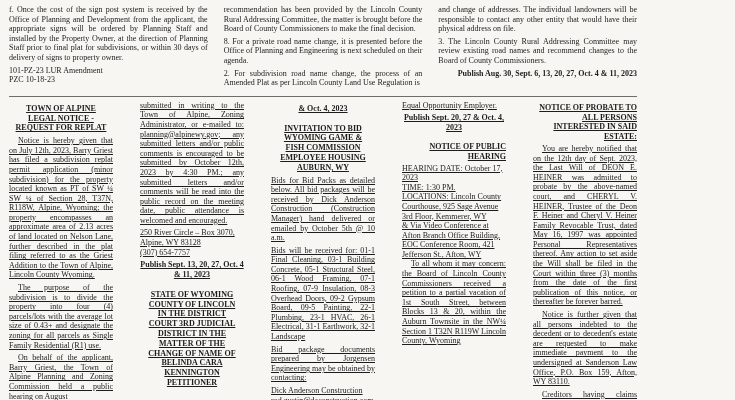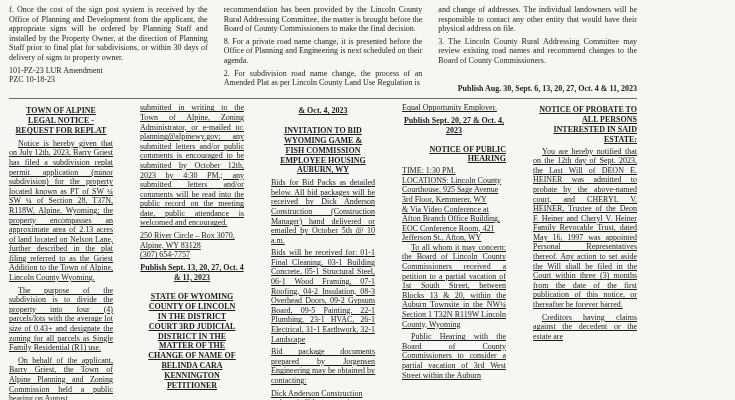--- a/index.html
+++ b/index.html
@@ -13,21 +13,21 @@
   .top-col{flex:1;min-width:0;}
   .cols-row{display:flex;gap:27px;margin-top:3px;text-decoration:underline;}
   .col{flex:1;min-width:0;}
   .p{font-size:8px;line-height:9.6px;text-align:justify;margin:0 0 3px 0;text-indent:9px;}
   .p0{font-size:8px;line-height:9.6px;text-align:justify;margin:0 0 3px 0;}
   .ln{font-size:8px;line-height:9.6px;margin:0;}
   .ref{font-size:8px;line-height:9.6px;margin:0;}
   .h{font-size:8px;line-height:9.8px;font-weight:bold;text-align:center;margin:3px 4px 3px 4px;}
   .hl{font-size:8px;line-height:9.8px;font-weight:bold;text-align:right;margin:2px 0 2px 0;}
   .pub{font-size:8px;line-height:9.8px;font-weight:bold;text-align:center;margin:3px 0 3px 0;}
-  .pub-right{font-size:8px;line-height:9.8px;font-weight:bold;text-align:right;margin:18px 0 0 0;}
+  .pub-right{font-size:8px;line-height:9.8px;font-weight:bold;text-align:right;margin:3px 0 0 0;}
   .rule{border:none;border-top:1px solid #6f6d68;margin:5px 0 4px 0;}
   .gap{height:4px;}
 </style>
 </head>
 <body>
 
 <div class="page">
 
   <div class="top-row">
     <div class="top-col">
@@ -65,38 +65,39 @@
       <div class="pub">Publish Sept. 13, 20, 27, Oct. 4 &amp; 11, 2023</div>
       <div class="gap"></div>
       <div class="h">STATE OF WYOMING COUNTY OF LINCOLN IN THE DISTRICT COURT 3RD JUDICIAL DISTRICT IN THE MATTER OF THE CHANGE OF NAME OF BELINDA CARA KENNINGTON PETITIONER</div>
     </div>
 
     <div class="col">
       <div class="pub">&amp; Oct. 4, 2023</div>
       <div class="gap"></div>
       <div class="h">INVITATION TO BID WYOMING GAME &amp; FISH COMMISSION EMPLOYEE HOUSING AUBURN, WY</div>
       <p class="p0">Bids for Bid Packs as detailed below. All bid packages will be received by Dick Anderson Construction (Construction Manager) hand delivered or emailed by October 5th @ 10 a.m.</p>
-      <p class="p0">Bids will be received for: 01-1 Final Cleaning, 03-1 Building Concrete, 05-1 Structural Steel, 06-1 Wood Framing, 07-1 Roofing, 04-2 Insulation, 08-3 Overhead Doors, 09-2 Gypsum Board, 09-5 Painting, 22-1 Plumbing, 23-1 HVAC, 26-1 Electrical, 31-1 Earthwork, 32-1 Landscape</p>
+      <p class="p0">Bids will be received for: 01-1 Final Cleaning, 03-1 Building Concrete, 05-1 Structural Steel, 06-1 Wood Framing, 07-1 Roofing, 07-9 Insulation, 08-3 Overhead Doors, 09-2 Gypsum Board, 09-5 Painting, 22-1 Plumbing, 23-1 HVAC, 26-1 Electrical, 31-1 Earthwork, 32-1 Landscape</p>
       <p class="p0">Bid package documents prepared by Jorgensen Engineering may be obtained by contacting:</p>
       <p class="ln">Dick Anderson Construction</p>
       <p class="ln">rod.gustin@daconstruction.com</p>
     </div>
 
     <div class="col">
       <p class="ln">Equal Opportunity Employer.</p>
       <div class="pub">Publish Sept. 20, 27 &amp; Oct. 4, 2023</div>
       <div class="gap"></div>
       <div class="hl">NOTICE OF PUBLIC HEARING</div>
+      <p class="ln">HEARING DATE: October 17, 2023</p>
       <p class="ln">TIME: 1:30 PM.</p>
       <p class="ln">LOCATIONS: Lincoln County Courthouse, 925 Sage Avenue 3rd Floor, Kemmerer, WY</p>
       <p class="ln">&amp; Via Video Conference at Afton Branch Office Building, EOC Conference Room, 421 Jefferson St., Afton, WY</p>
       <p class="p">To all whom it may concern: the Board of Lincoln County Commissioners received a petition to a partial vacation of 1st South Street, between Blocks 13 &amp; 20, within the Auburn Townsite in the NW¼ Section 1 T32N R119W Lincoln County, Wyoming</p>
-      <p class="p">Public Hearing with the Board of County Commissioners to consider a partial vacation of 3rd West Street within the Auburn</p>
     </div>
 
     <div class="col">
       <div class="hl">NOTICE OF PROBATE TO ALL PERSONS INTERESTED IN SAID ESTATE:</div>
       <p class="p">You are hereby notified that on the 12th day of Sept. 2023, the Last Will of DEON E. HEINER was admitted to probate by the above-named court, and CHERYL V. HEINER, Trustee of the Deon F. Heiner and Cheryl V. Heiner Family Revocable Trust, dated May 16, 1997 was appointed Personal Representatives thereof. Any action to set aside the Will shall be filed in the Court within three (3) months from the date of the first publication of this notice, or thereafter be forever barred.</p>
+      <p class="p">Notice is further given that all persons indebted to the decedent or to decedent's estate are requested to make immediate payment to the undersigned at Sanderson Law Office, P.O. Box 159, Afton, WY 83110.</p>
       <p class="p">Creditors having claims against the decedent or the estate are</p>
     </div>
 
   </div>
 </div>
 
 </body></html>

